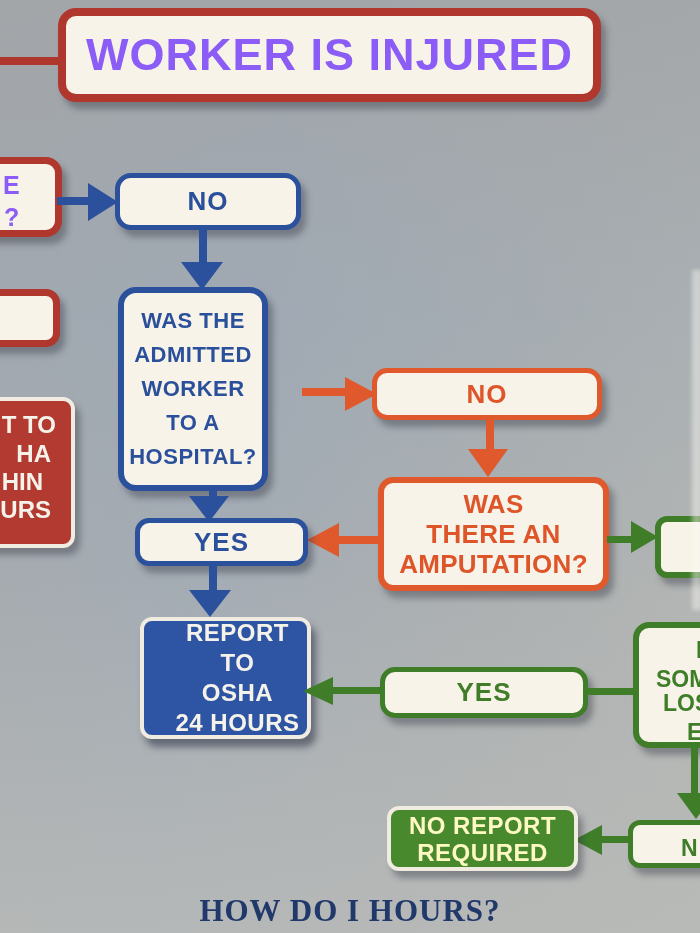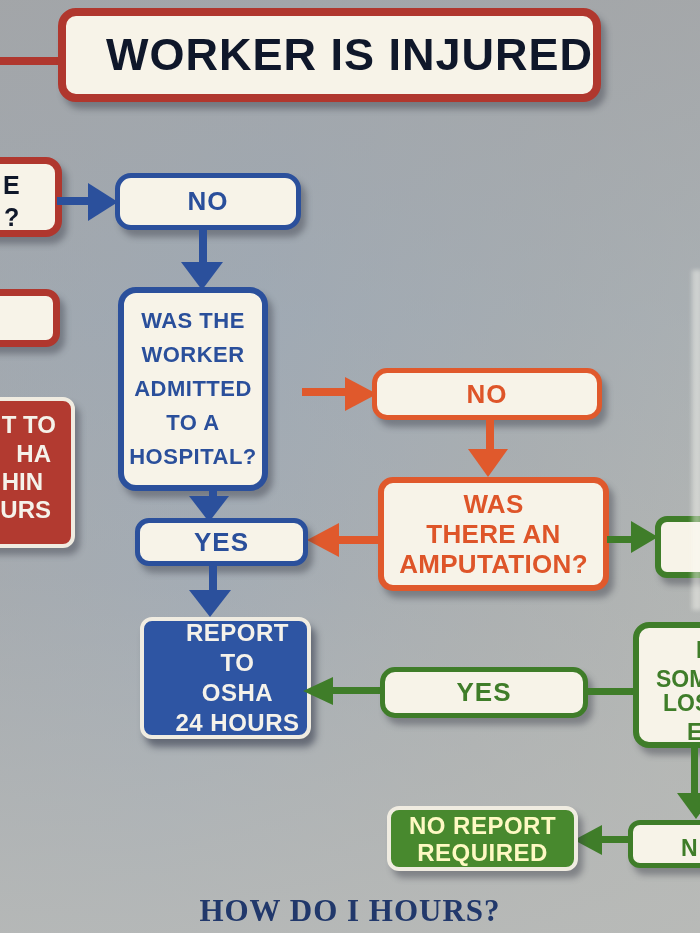--- a/index.html
+++ b/index.html
@@ -13,21 +13,21 @@
       linear-gradient(100deg, #a6a9ac 0%, #a2abb5 35%, #aeb1b1 70%, #b9bab5 100%);
   }
   .node{
     position:absolute;
     box-sizing:border-box;
     background:#f7f3e8;
     box-shadow:5px 7px 6px rgba(55,58,70,.42);
     display:flex;flex-direction:column;align-items:center;justify-content:center;
     text-align:center;font-weight:700;
   }
-  .b-red{border:7px solid #b0372e;color:#0f172a;align-items:flex-end;}
+  .b-red{border:7px solid #b0372e;color:#8b5cf6;}
   .b-blue{border:5px solid #2b509c;color:#2a4f9b;}
   .b-orange{border:5px solid #e0592c;color:#de5529;}
   .b-green{border:5px solid #3f7d29;color:#3f7d29;}
   .solid-blue{background:#2e55a3;border:4px solid #f0ece1;color:#f5f2ea;}
   .solid-green{background:#48892e;border:4px solid #f0ece1;color:#fef9c3;}
   .solid-red{background:#b23a30;border:4px solid #f0ece1;color:#f5f2ea;}
   .seg{position:absolute;}
   .tri{position:absolute;width:0;height:0;}
   .frag{position:absolute;font-weight:700;white-space:nowrap;}
 
@@ -148,22 +148,22 @@
     <div>NO</div>
   </div>
 
   <div class="seg" id="a2-seg"></div>
   <div class="tri" id="a2-head"></div>
 
   <div class="node b-red" id="left-b2"></div>
 
   <div class="node b-blue" id="hospital-q">
     <div>WAS THE</div>
+    <div>ADMITTED</div>
     <div>WORKER</div>
-    <div>ADMITTED</div>
     <div>TO A</div>
     <div>HOSPITAL?</div>
   </div>
 
   <div class="node solid-red" id="left-report">
     <span class="frag f1">T TO</span>
     <span class="frag f2">HA</span>
     <span class="frag f3">HIN</span>
     <span class="frag f4">URS</span>
   </div>

